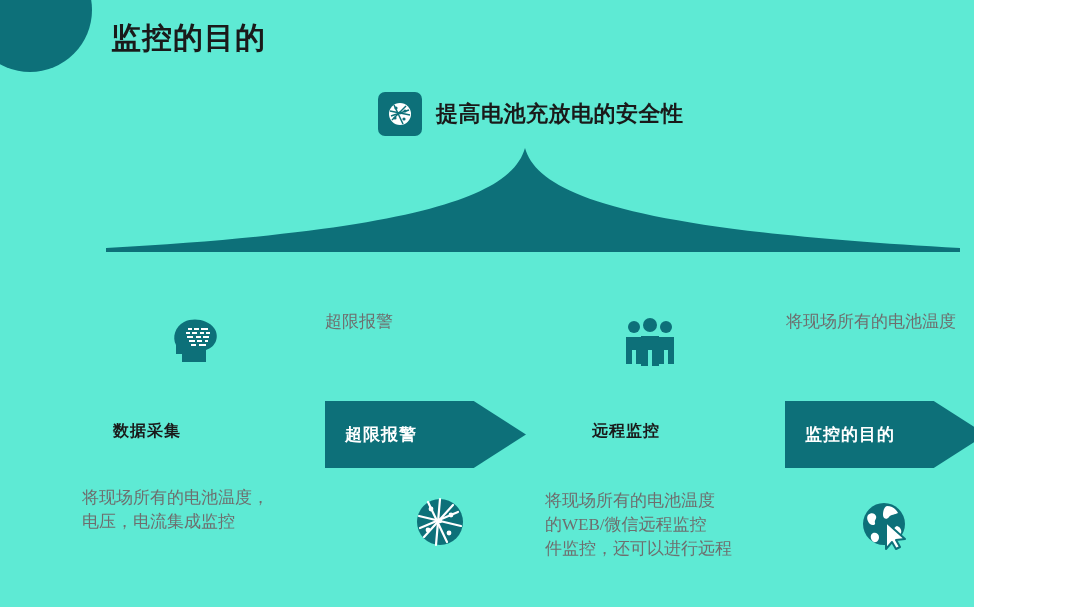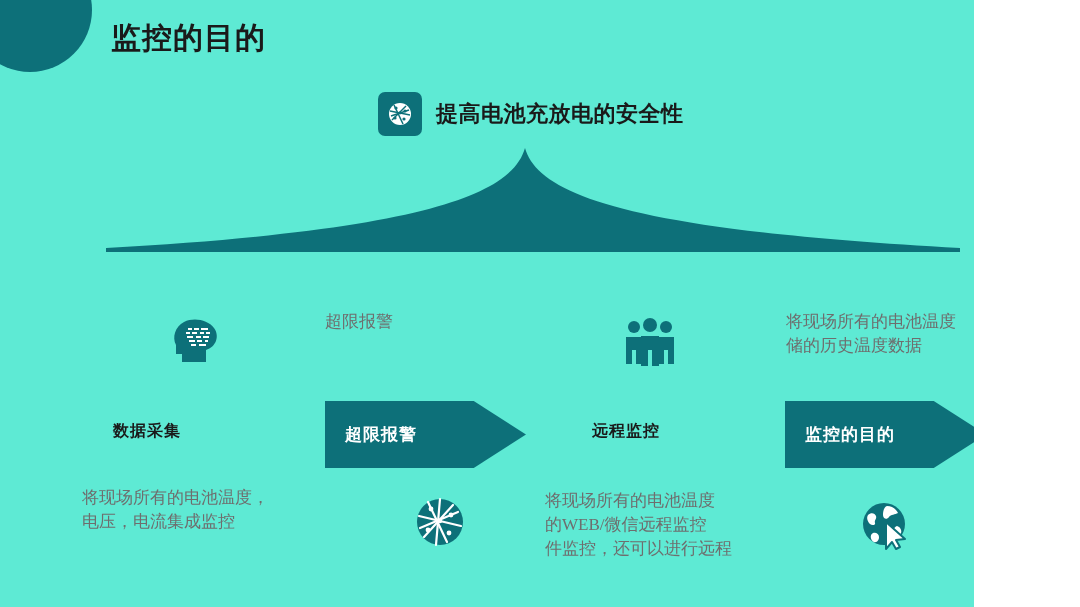--- a/index.html
+++ b/index.html
@@ -272,21 +272,20 @@
       <div class="body-text" style="left:545px; top:489px;">
         <div>将现场所有的电池温度</div>
         <div>的WEB/微信远程监控</div>
         <div>件监控，还可以进行远程</div>
       </div>
     </div>
 
     <div>
       <div class="body-text" style="left:786px; top:310px;">
         <div>将现场所有的电池温度</div>
-        <div>储的历史温度数据</div>
       </div>
 
       <div class="arrow-banner" style="left:785px; top:401px;">
         <span class="arrow-label">监控的目的</span>
       </div>
 
       <div class="icon-slot" style="left:760px; top:500px;">
         <svg width="52" height="50" viewBox="0 0 52 50" aria-hidden="true">
           <circle cx="25" cy="24" r="21" fill="#0d7079"></circle>
           <g fill="#ffffff">

